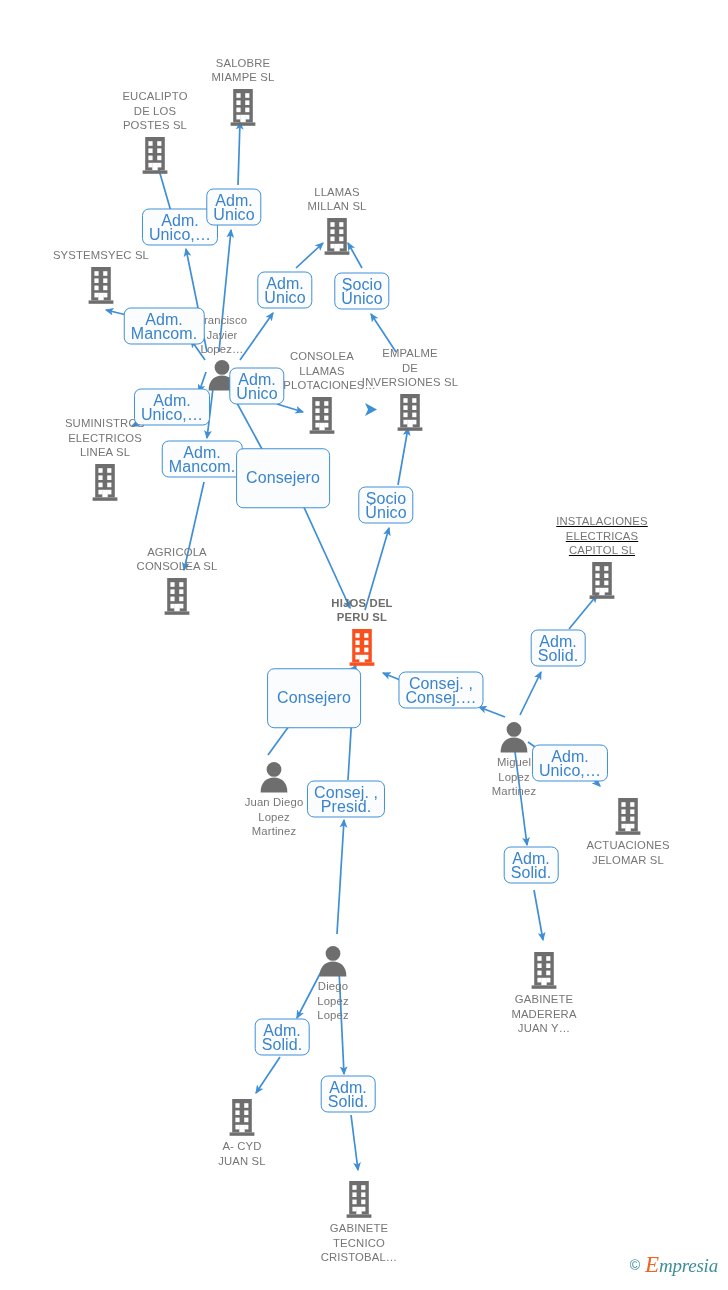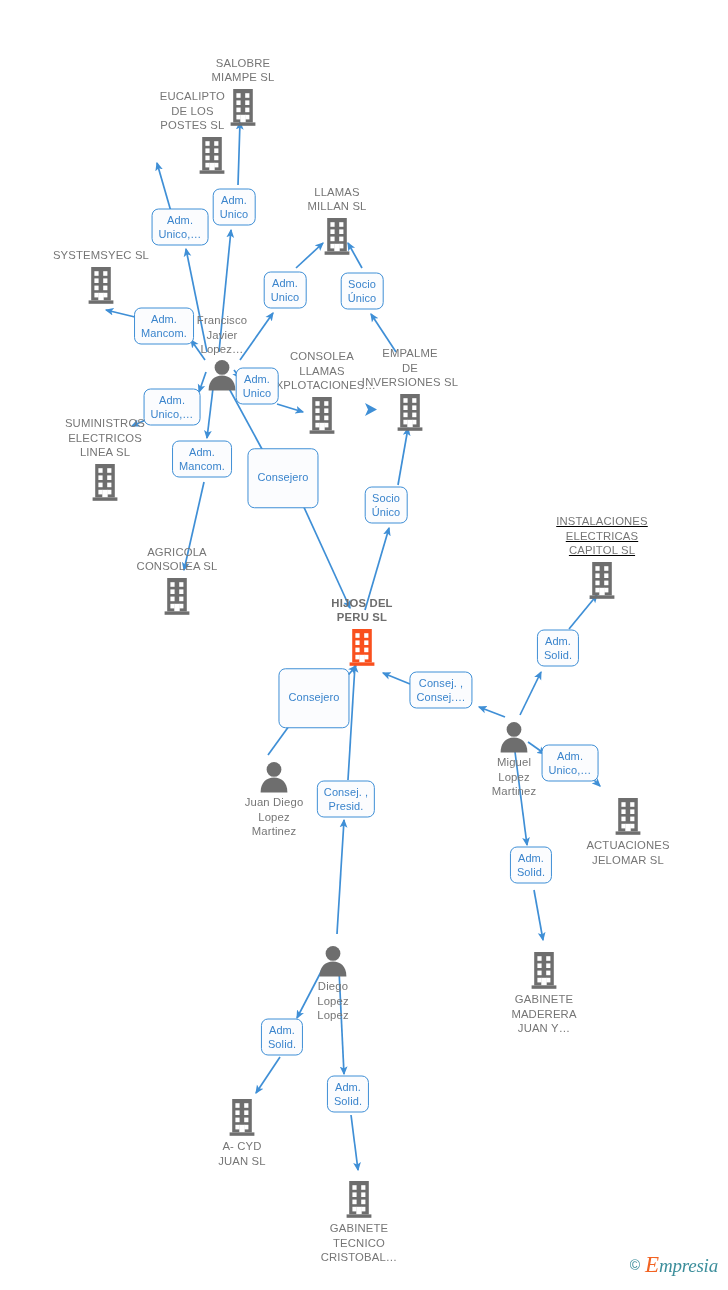--- a/index.html
+++ b/index.html
@@ -63,21 +63,21 @@
   .person { display: block; }
 
   
   .badge {
     position: absolute;
     z-index: 4;
     background: #fbfcfe;
     border: 1.4px solid #3f8fd6;
     border-radius: 7px;
     color: #3a84cc;
-    font-size: 11px;
+    font-size: 16px;
     line-height: 13.5px;
     font-family: "Liberation Sans", sans-serif;
     text-align: center;
     padding: 4px 6px;
     white-space: pre-line;
     letter-spacing: 0.1px;
   }
   .badge.one-line { padding: 22px 9px; }
 
   
@@ -170,21 +170,21 @@
       <path d="M280,1057 L256,1093"></path>
 
       <path d="M339,970 L344,1074" marker-end=""></path>
       <path d="M351,1115 L358,1170"></path>
     </g>
 
     <path d="M365,403 L377,409.5 L365,416 L368,409.5 Z" fill="#3f8fd6"></path>
   </svg>
 
   <div id="node-layer">
-      <div class="node label-above" style="left: 155px; top: 82.2px; align-items: flex-end;">
+      <div class="node label-above" style="left: 155px; top: 82.2px;">
         <span class="label">EUCALIPTO
 DE LOS
 POSTES  SL</span>
         <span class="glyph">
           <svg class="bld" width="26" height="40" viewBox="0 0 26 40" xmlns="http://www.w3.org/2000/svg">
     <rect x="3.2" y="2" width="19.6" height="33.4" fill="#6e6e6e"></rect>
     <rect x="6.4" y="6.2" width="4.2" height="4.6" fill="#fff"></rect>
             <rect x="6.4" y="13.4" width="4.2" height="4.6" fill="#fff"></rect>
             <rect x="6.4" y="20.6" width="4.2" height="4.6" fill="#fff"></rect>
             <rect x="6.4" y="27.8" width="4.2" height="4.6" fill="#fff"></rect>

